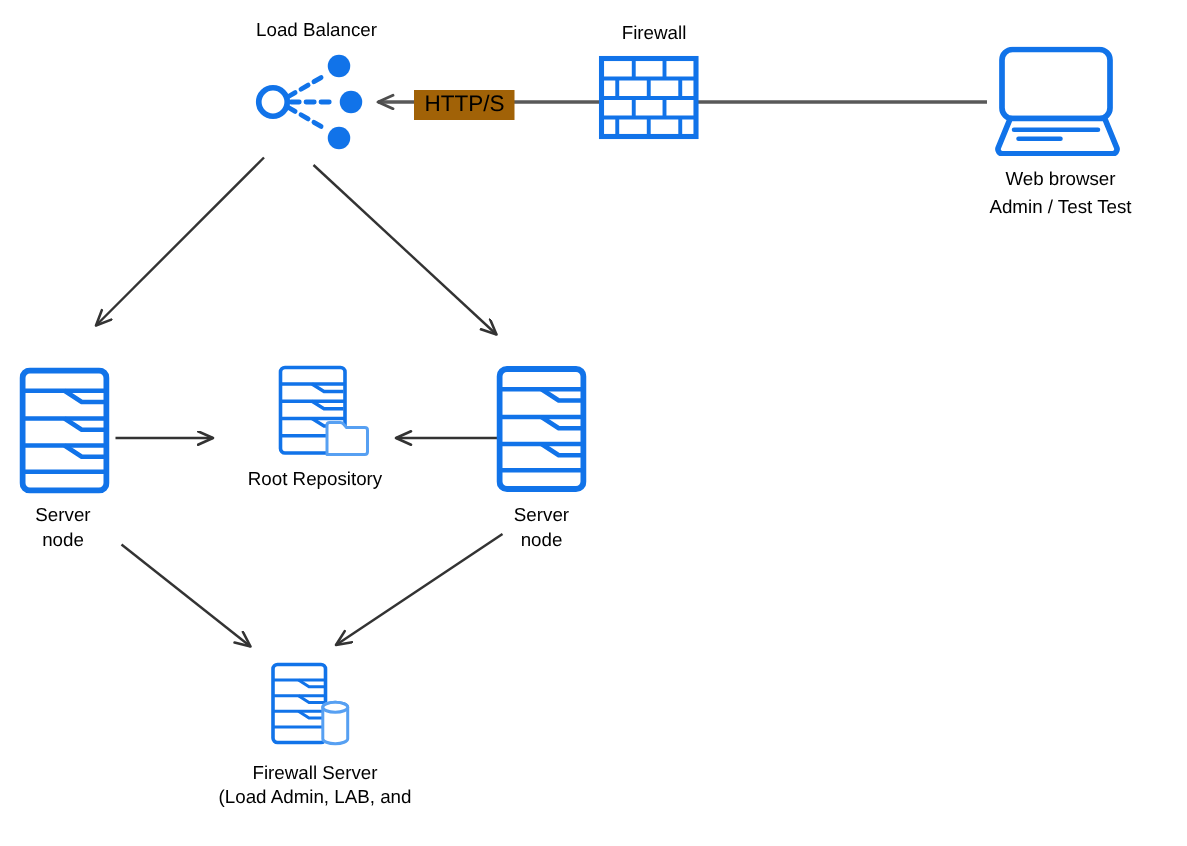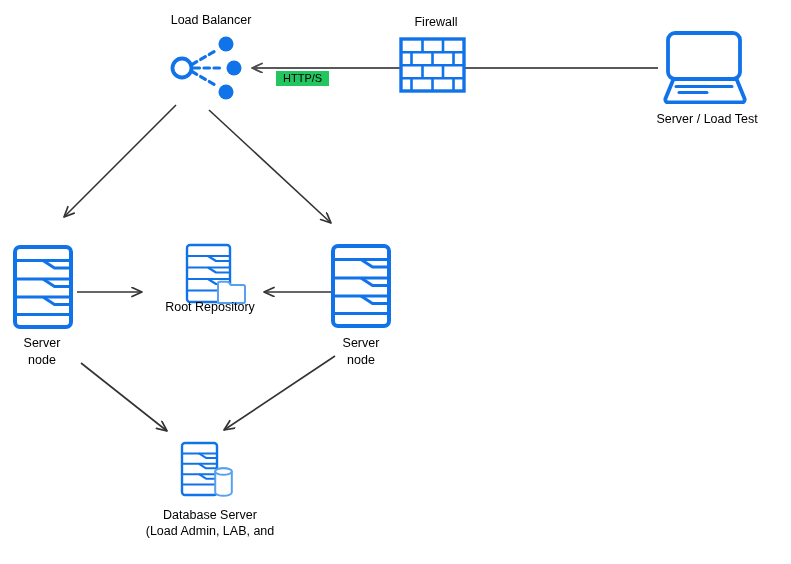--- a/index.html
+++ b/index.html
@@ -9,21 +9,21 @@
   }
   .lbl{
     position:absolute;font-size:12.5px;line-height:1.32;text-align:center;
     color:#000;white-space:nowrap;
   }
   .lbl div{white-space:nowrap;}
   #edges{position:absolute;left:0;top:0;z-index:0;}
   .icon{position:absolute;z-index:1;}
   .lbl{z-index:2;}
   #https-label{
-    background:#22c55e;padding:0 7px;font-size:11px;margin-top:11px;
+    background:#a16207;padding:0 7px;font-size:15px;
   }
 </style>
 </head>
 <body>
 
 <div id="canvas">
 
   <svg id="edges" width="791" height="564" viewBox="0 0 791 564">
     <defs>
       <marker id="chevDark" markerWidth="14" markerHeight="12" refX="11" refY="5" orient="auto" markerUnits="userSpaceOnUse">
@@ -135,33 +135,34 @@
     <ellipse cx="43.5" cy="30.5" rx="8.3" ry="3.3" fill="#ffffff" stroke="#57A0F2" stroke-width="2"></ellipse>
   </svg>
 
   <div class="lbl" style="left:131px;top:12px;width:160px">Load Balancer</div>
 
   <div class="lbl" style="left:376px;top:14px;width:120px">Firewall</div>
 
   <div id="https-label" class="lbl" style="left:276px;top:60px">HTTP/S</div>
 
   <div class="lbl" style="left:627px;top:110px;width:160px;line-height:19px">
-    <div>Server / Load Test</div>
+    <div>Web browser</div>
+    <div>Admin / Test Test</div>
   </div>
 
   <div class="lbl" style="left:2px;top:335px;width:80px;line-height:17px">
     <div>Server</div>
     <div>node</div>
   </div>
 
-  <div class="lbl" style="left:130px;top:299px;width:160px">Root Repository</div>
+  <div class="lbl" style="left:130px;top:311px;width:160px">Root Repository</div>
 
   <div class="lbl" style="left:321px;top:335px;width:80px;line-height:17px">
     <div>Server</div>
     <div>node</div>
   </div>
 
   <div class="lbl" style="left:105px;top:507px;width:210px;line-height:16px">
-    <div>Database Server</div>
+    <div>Firewall Server</div>
     <div>(Load Admin, LAB, and</div>
   </div>
 
 </div>
 
 </body></html>

